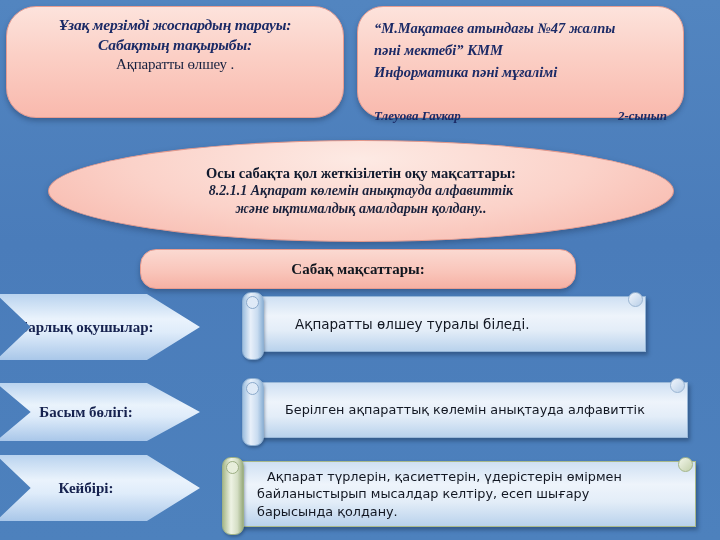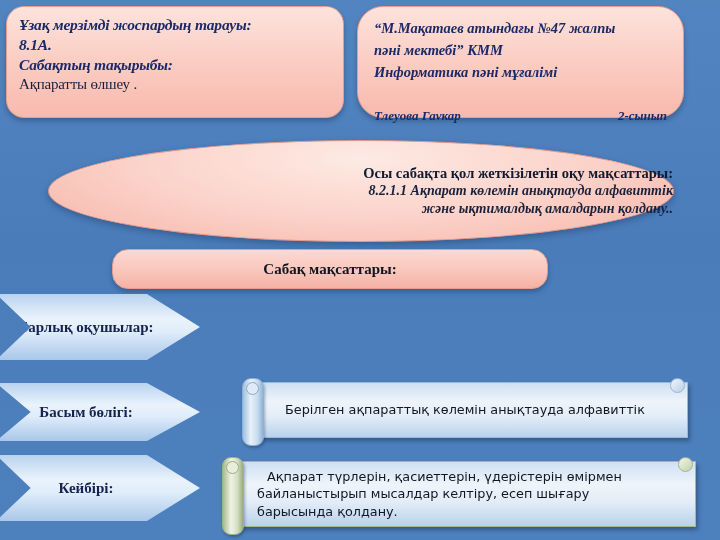--- a/index.html
+++ b/index.html
@@ -33,22 +33,22 @@
     box-shadow: 0 3px 5px rgba(20,40,70,0.35);
     color: #1f2c63;
   }
 
   #title-box {
     left: 6px;
     top: 6px;
     width: 338px;
     height: 112px;
     padding: 8px 12px 6px 12px;
-    text-align: left;
-    border-radius: 18px;
+    text-align: center;
+    border-radius: 30px;
   }
   #title-box .ln {
     font-weight: bold;
     font-style: italic;
     font-size: 15.5px;
     line-height: 1.30;
     color: #1b2a66;
     letter-spacing: -0.2px;
   }
   #title-box .ln.plain {
@@ -93,41 +93,41 @@
     top: 140px;
     width: 624px;
     height: 100px;
     border-radius: 50% / 50%;
     background: radial-gradient(ellipse at 50% 18%, #fdeae4 0%, #fbd2c9 52%, #f7b3a6 100%);
     border: 1px solid #e3988b;
     box-shadow: 0 3px 6px rgba(20,40,70,0.35);
     display: flex;
     flex-direction: column;
     justify-content: center;
-    align-items: flex-end;
+    align-items: center;
     text-align: center;
     color: #151c33;
   }
   #objectives-oval .ln1 {
     font-weight: bold;
     font-size: 14.5px;
     line-height: 1.25;
     color: #111a2e;
   }
   #objectives-oval .ln {
     font-weight: bold;
     font-style: italic;
     font-size: 14px;
     line-height: 1.3;
     color: #19213c;
   }
 
   
   #goals-banner {
-    left: 112px;
+    left: 140px;
     top: 249px;
     width: 436px;
     height: 40px;
     border-radius: 16px;
     display: flex;
     align-items: center;
     justify-content: center;
     background: linear-gradient(180deg, #fbd9d1 0%, #f9c4b9 60%, #f6b1a4 100%);
   }
   #goals-banner .lbl {
@@ -236,21 +236,20 @@
   #scroll-3 .txt { font-size: 12.8px; }
   #scroll-3 .txt .indent { padding-left: 10px; display: inline-block; }
 </style>
 </head>
 <body>
 
 <div id="slide">
 
   <div class="pink-box" id="title-box">
     <div class="ln">Ұзақ мерзімді  жоспардың тарауы:</div>
-    <div class="ln">8.1А.</div>
     <div class="ln">Сабақтың тақырыбы:</div>
     <div class="ln plain">Ақпаратты  өлшеу .</div>
   </div>
 
   <div class="pink-box" id="school-box">
     <div class="ln">“М.Мақатаев атындағы №47 жалпы</div>
     <div class="ln"> пәні  мектебі”  КММ</div>
     <div class="ln">Информатика пәні мұғалімі</div>
     <div class="teacher-row">
       <span class="ln small">Тлеуова   Гаvкар</span>
@@ -271,20 +270,27 @@
   <div class="arrow" id="arrow-1">
     <span class="lbl">Барлық оқушылар:</span>
   </div>
   <div class="arrow" id="arrow-2">
     <span class="lbl">Басым бөлігі:</span>
   </div>
   <div class="arrow" id="arrow-3">
     <span class="lbl">Кейбірі:</span>
   </div>
 
+  <div class="scroll-box" id="scroll-1">
+    <div class="body">
+      <div class="txt">Ақпаратты өлшеу  туралы біледі.</div>
+      <div class="curl-right"></div>
+    </div>
+    <div class="curl"></div>
+  </div>
 
   <div class="scroll-box" id="scroll-2">
     <div class="body">
       <div class="txt"><span class="indent">Берілген ақпараттық көлемін анықтауда алфавиттік</span></div>
       <div class="curl-right"></div>
     </div>
     <div class="curl"></div>
   </div>
 
   <div class="scroll-box" id="scroll-3">

